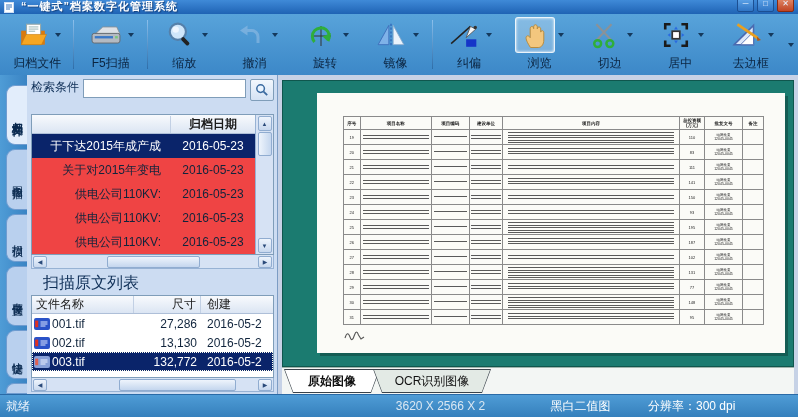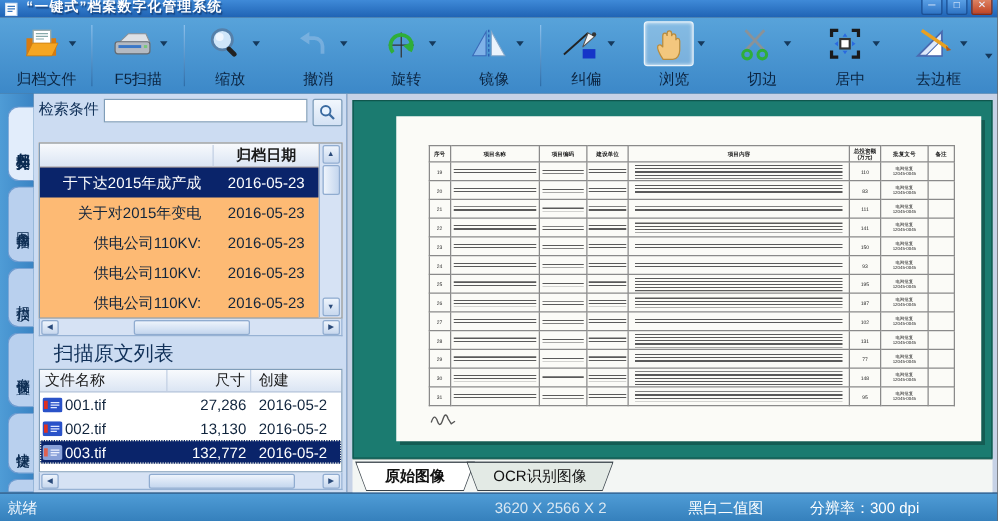--- a/index.html
+++ b/index.html
@@ -47,21 +47,21 @@
 
   
   .leftpanel{flex:0 0 241px;background:#ccdcf2;border-right:1px solid #7c9cc4;display:flex;
              flex-direction:column;padding:4px 3px 2px 4px;box-sizing:border-box;min-height:0;}
   .search-row{display:flex;align-items:flex-start;gap:4px;height:22px;flex:0 0 auto;margin-bottom:13px;}
   .search-row .s-lbl{font-size:12px;color:#103058;white-space:nowrap;}
   .search-input{flex:1;height:17px;background:#fff;border:1px solid #7f9db9;font-size:12px;padding:0 3px;min-width:0;}
   .search-btn{width:22px;height:20px;background:linear-gradient(#f2f7fd,#d4e2f4);border:1px solid #7f9db9;
               display:flex;align-items:center;justify-content:center;border-radius:2px;}
 
-  .archive-table{flex:0 0 140px;background:#fdba74;border:1px solid #7f9db9;display:flex;box-sizing:border-box;}
+  .archive-table{flex:0 0 140px;background:#ef4444;border:1px solid #7f9db9;display:flex;box-sizing:border-box;}
   .at-main{flex:1;display:flex;flex-direction:column;min-width:0;}
   .at-head{height:18px;display:flex;background:linear-gradient(#f8fafd,#dbe5f3);border-bottom:1px solid #aebfd8;
            font-size:12px;color:#1a1a1a;align-items:center;flex:0 0 auto;}
   .at-head .c-name{flex:1;}
   .at-head .c-date{width:84px;border-left:1px solid #c2d0e4;text-align:center;font-weight:bold;}
   .at-row{height:24px;display:flex;align-items:center;font-size:12px;color:#10243c;flex:0 0 auto;}
   .at-row .c-name{flex:1;text-align:right;padding-right:10px;white-space:nowrap;overflow:hidden;}
   .at-row .c-date{width:84px;text-align:center;}
   .at-row.selected{background:#0a246a;color:#fff;}
   .vscroll{flex:0 0 15px;background:#d6e2f4;border-left:1px solid #97b2d4;display:flex;flex-direction:column;

